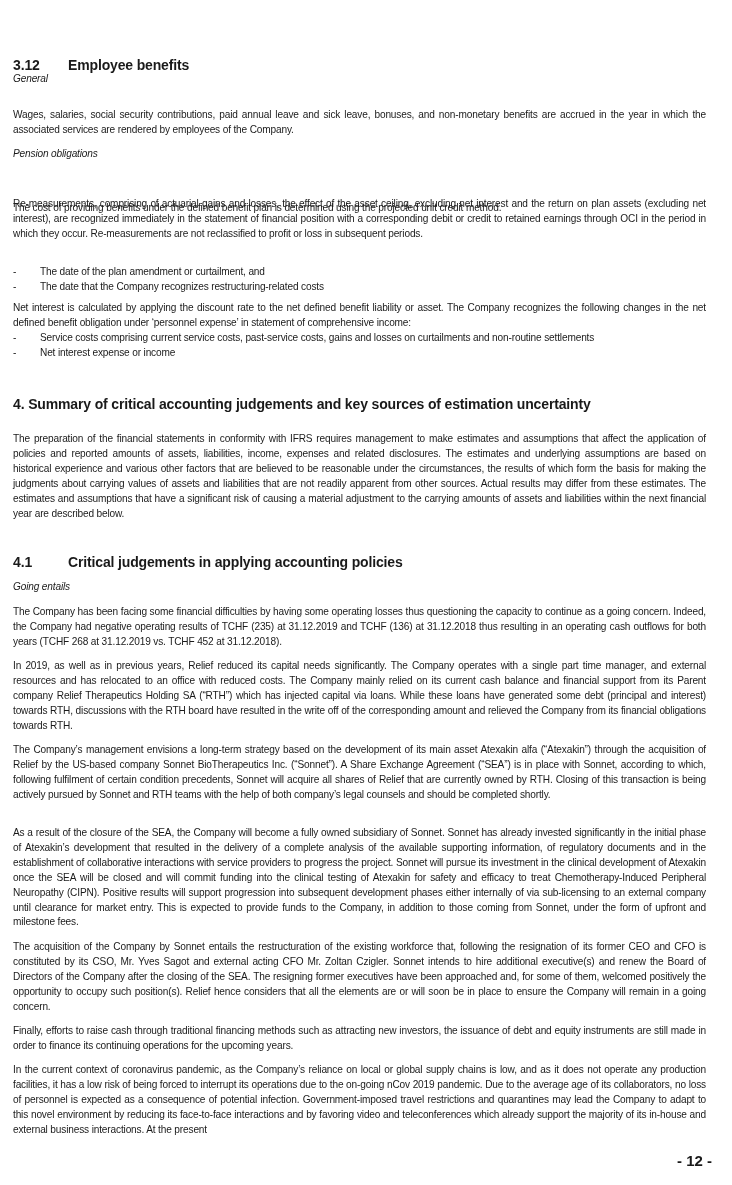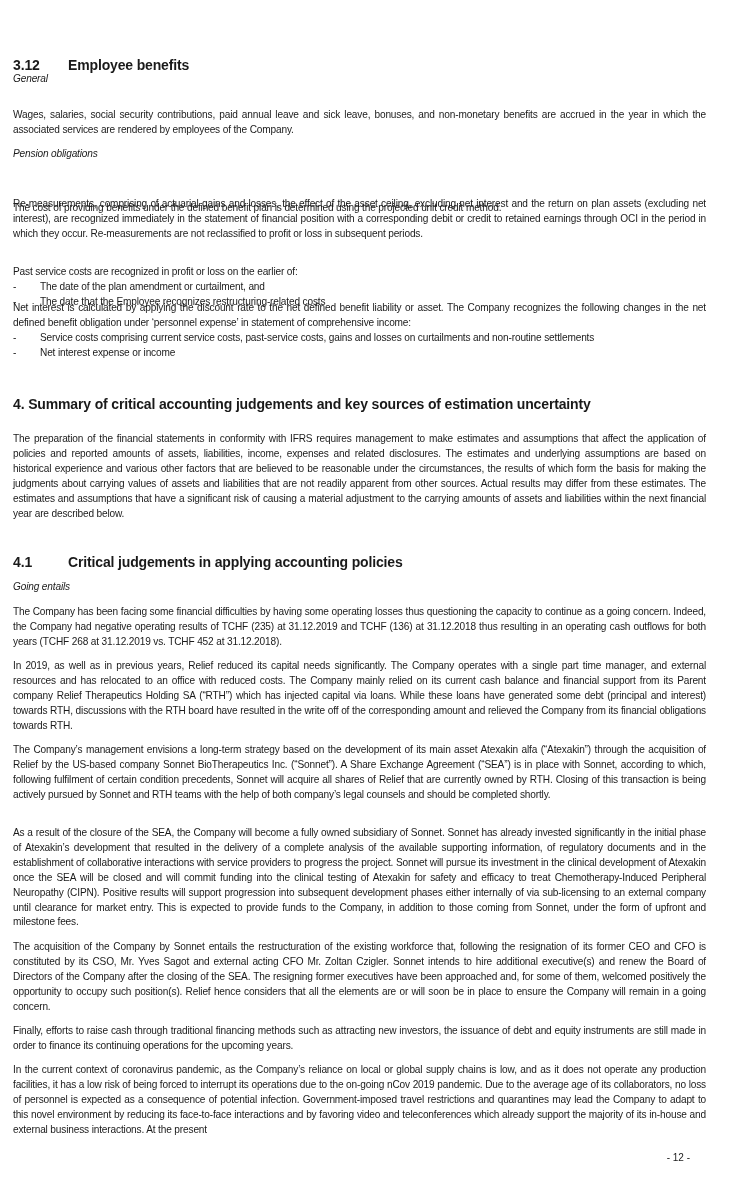--- a/index.html
+++ b/index.html
@@ -6,21 +6,21 @@
   body { width: 732px; height: 1185px; position: relative; overflow: hidden;
          font-family: "Liberation Sans", sans-serif; color: #1a1a1a; }
   .page { position: absolute; left: 13px; top: 0; width: 693px; }
   .blk { position: absolute; left: 0; width: 693px; font-size: 10.1px; line-height: 14.9px; letter-spacing: -0.15px; }
   .just { text-align: justify; text-align-last: left; }
   .head { font-weight: bold; font-size: 14px; }
   .head .num { display: inline-block; width: 55px; }
   .ital { font-style: italic; }
   .bul { position: relative; padding-left: 27px; }
   .bul .dash { position: absolute; left: 0; top: 0; }
-  .pageno { position: absolute; right: 42px; top: 1152px; font-size: 10px; }
+  .pageno { position: absolute; right: 20px; top: 1152px; font-size: 15px; font-weight: bold; }
 </style>
 </head>
 <body>
 
 <div class="page">
 
   <div class="blk head" style="top:58px;">
     <span class="num">3.12</span><span>Employee benefits</span>
   </div>
 
@@ -28,23 +28,22 @@
 
   <div class="blk just" style="top:108px;">Wages, salaries, social security contributions, paid annual leave and sick leave, bonuses, and non-monetary benefits are accrued in the year in which the associated services are rendered by employees of the Company.</div>
 
   <div class="blk ital" style="top:147px;">Pension obligations</div>
 
   <div class="blk just" style="top:173px;margin-top:28px;">The cost of providing benefits under the defined benefit plan is determined using the projected unit credit method.</div>
 
   <div class="blk just" style="top:197px;">Re-measurements, comprising of actuarial gains and losses, the effect of the asset ceiling, excluding net interest and the return on plan assets (excluding net interest), are recognized immediately in the statement of financial position with a corresponding debit or credit to retained earnings through OCI in the period in which they occur. Re-measurements are not reclassified to profit or loss in subsequent periods.</div>
 
   <div class="blk" style="top:265px;">
-    <div>Past service costs are recognized in profit or loss on the earlier of:</div>
     <div class="bul"><span class="dash">-</span><span>The date of the plan amendment or curtailment, and</span></div>
-    <div class="bul"><span class="dash">-</span><span>The date that the Employee recognizes restructuring-related costs</span></div>
+    <div class="bul"><span class="dash">-</span><span>The date that the Company recognizes restructuring-related costs</span></div>
   </div>
 
   <div class="blk" style="top:301px;">
     <div class="just">Net interest is calculated by applying the discount rate to the net defined benefit liability or asset. The Company recognizes the following changes in the net defined benefit obligation under ‘personnel expense’ in statement of comprehensive income:</div>
     <div class="bul"><span class="dash">-</span><span>Service costs comprising current service costs, past-service costs, gains and losses on curtailments and non-routine settlements</span></div>
     <div class="bul"><span class="dash">-</span><span>Net interest expense or income</span></div>
   </div>
 
   <div class="blk head" style="top:397px;">
     <span>4.</span> <span>Summary of critical accounting judgements and key sources of estimation uncertainty</span>

